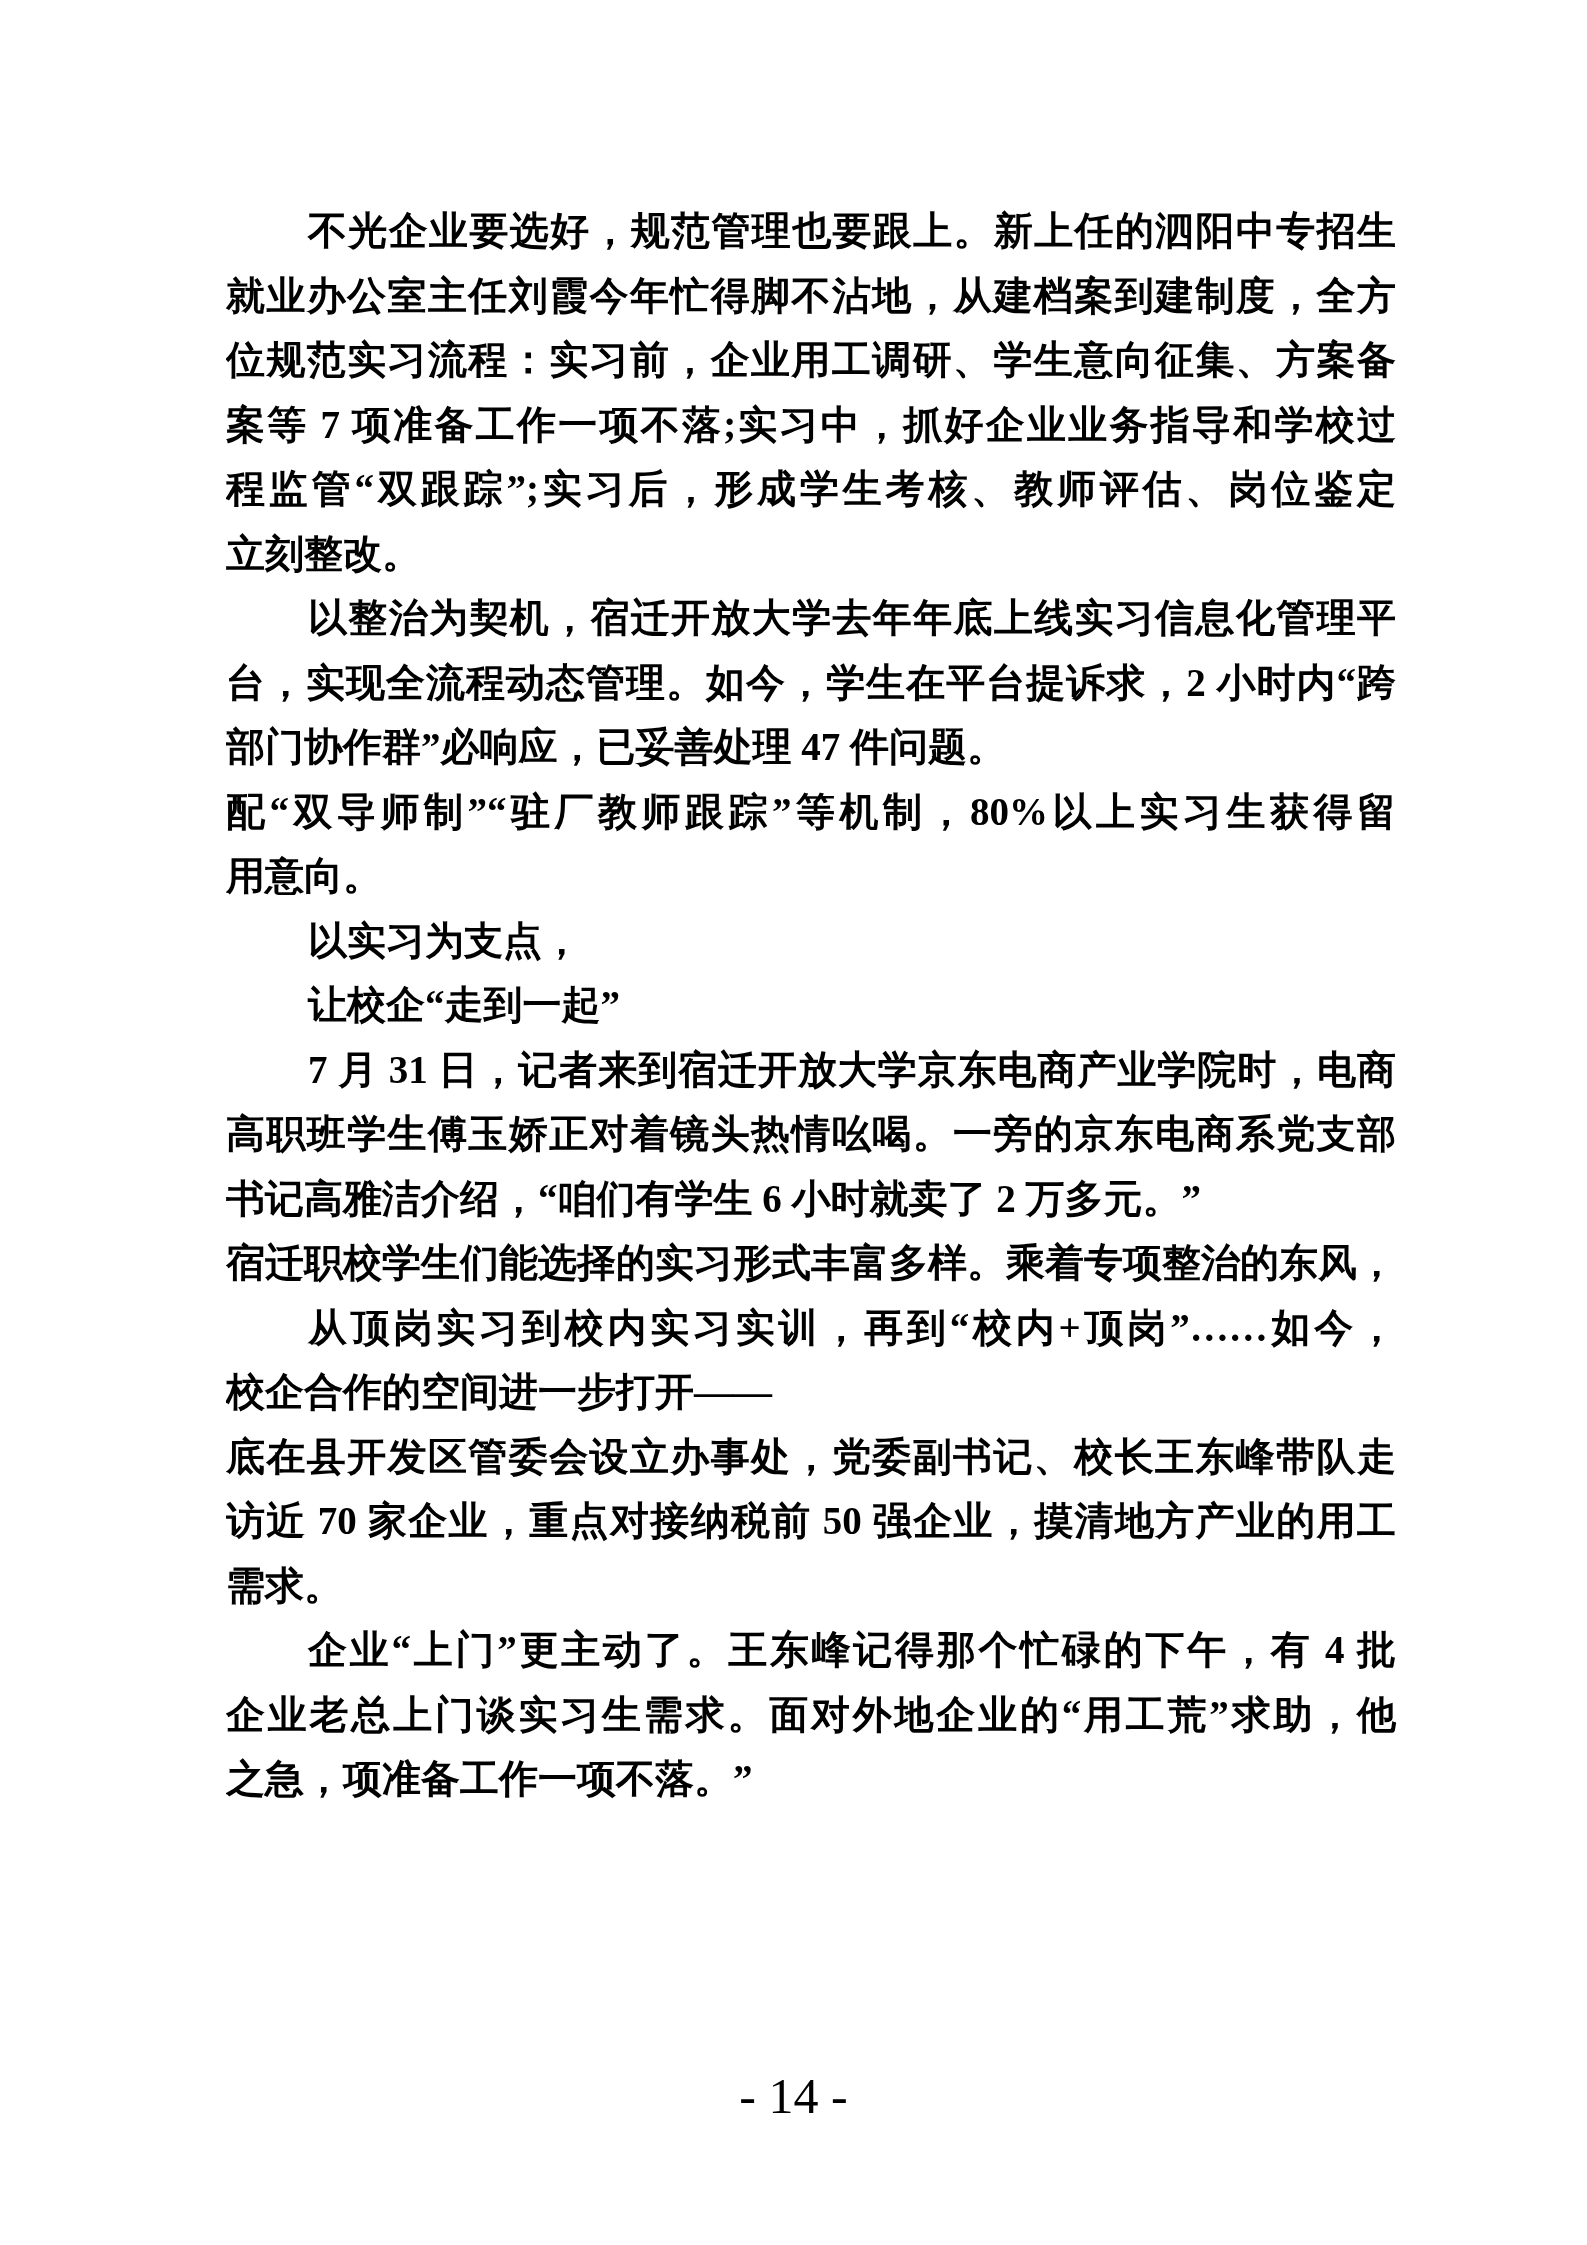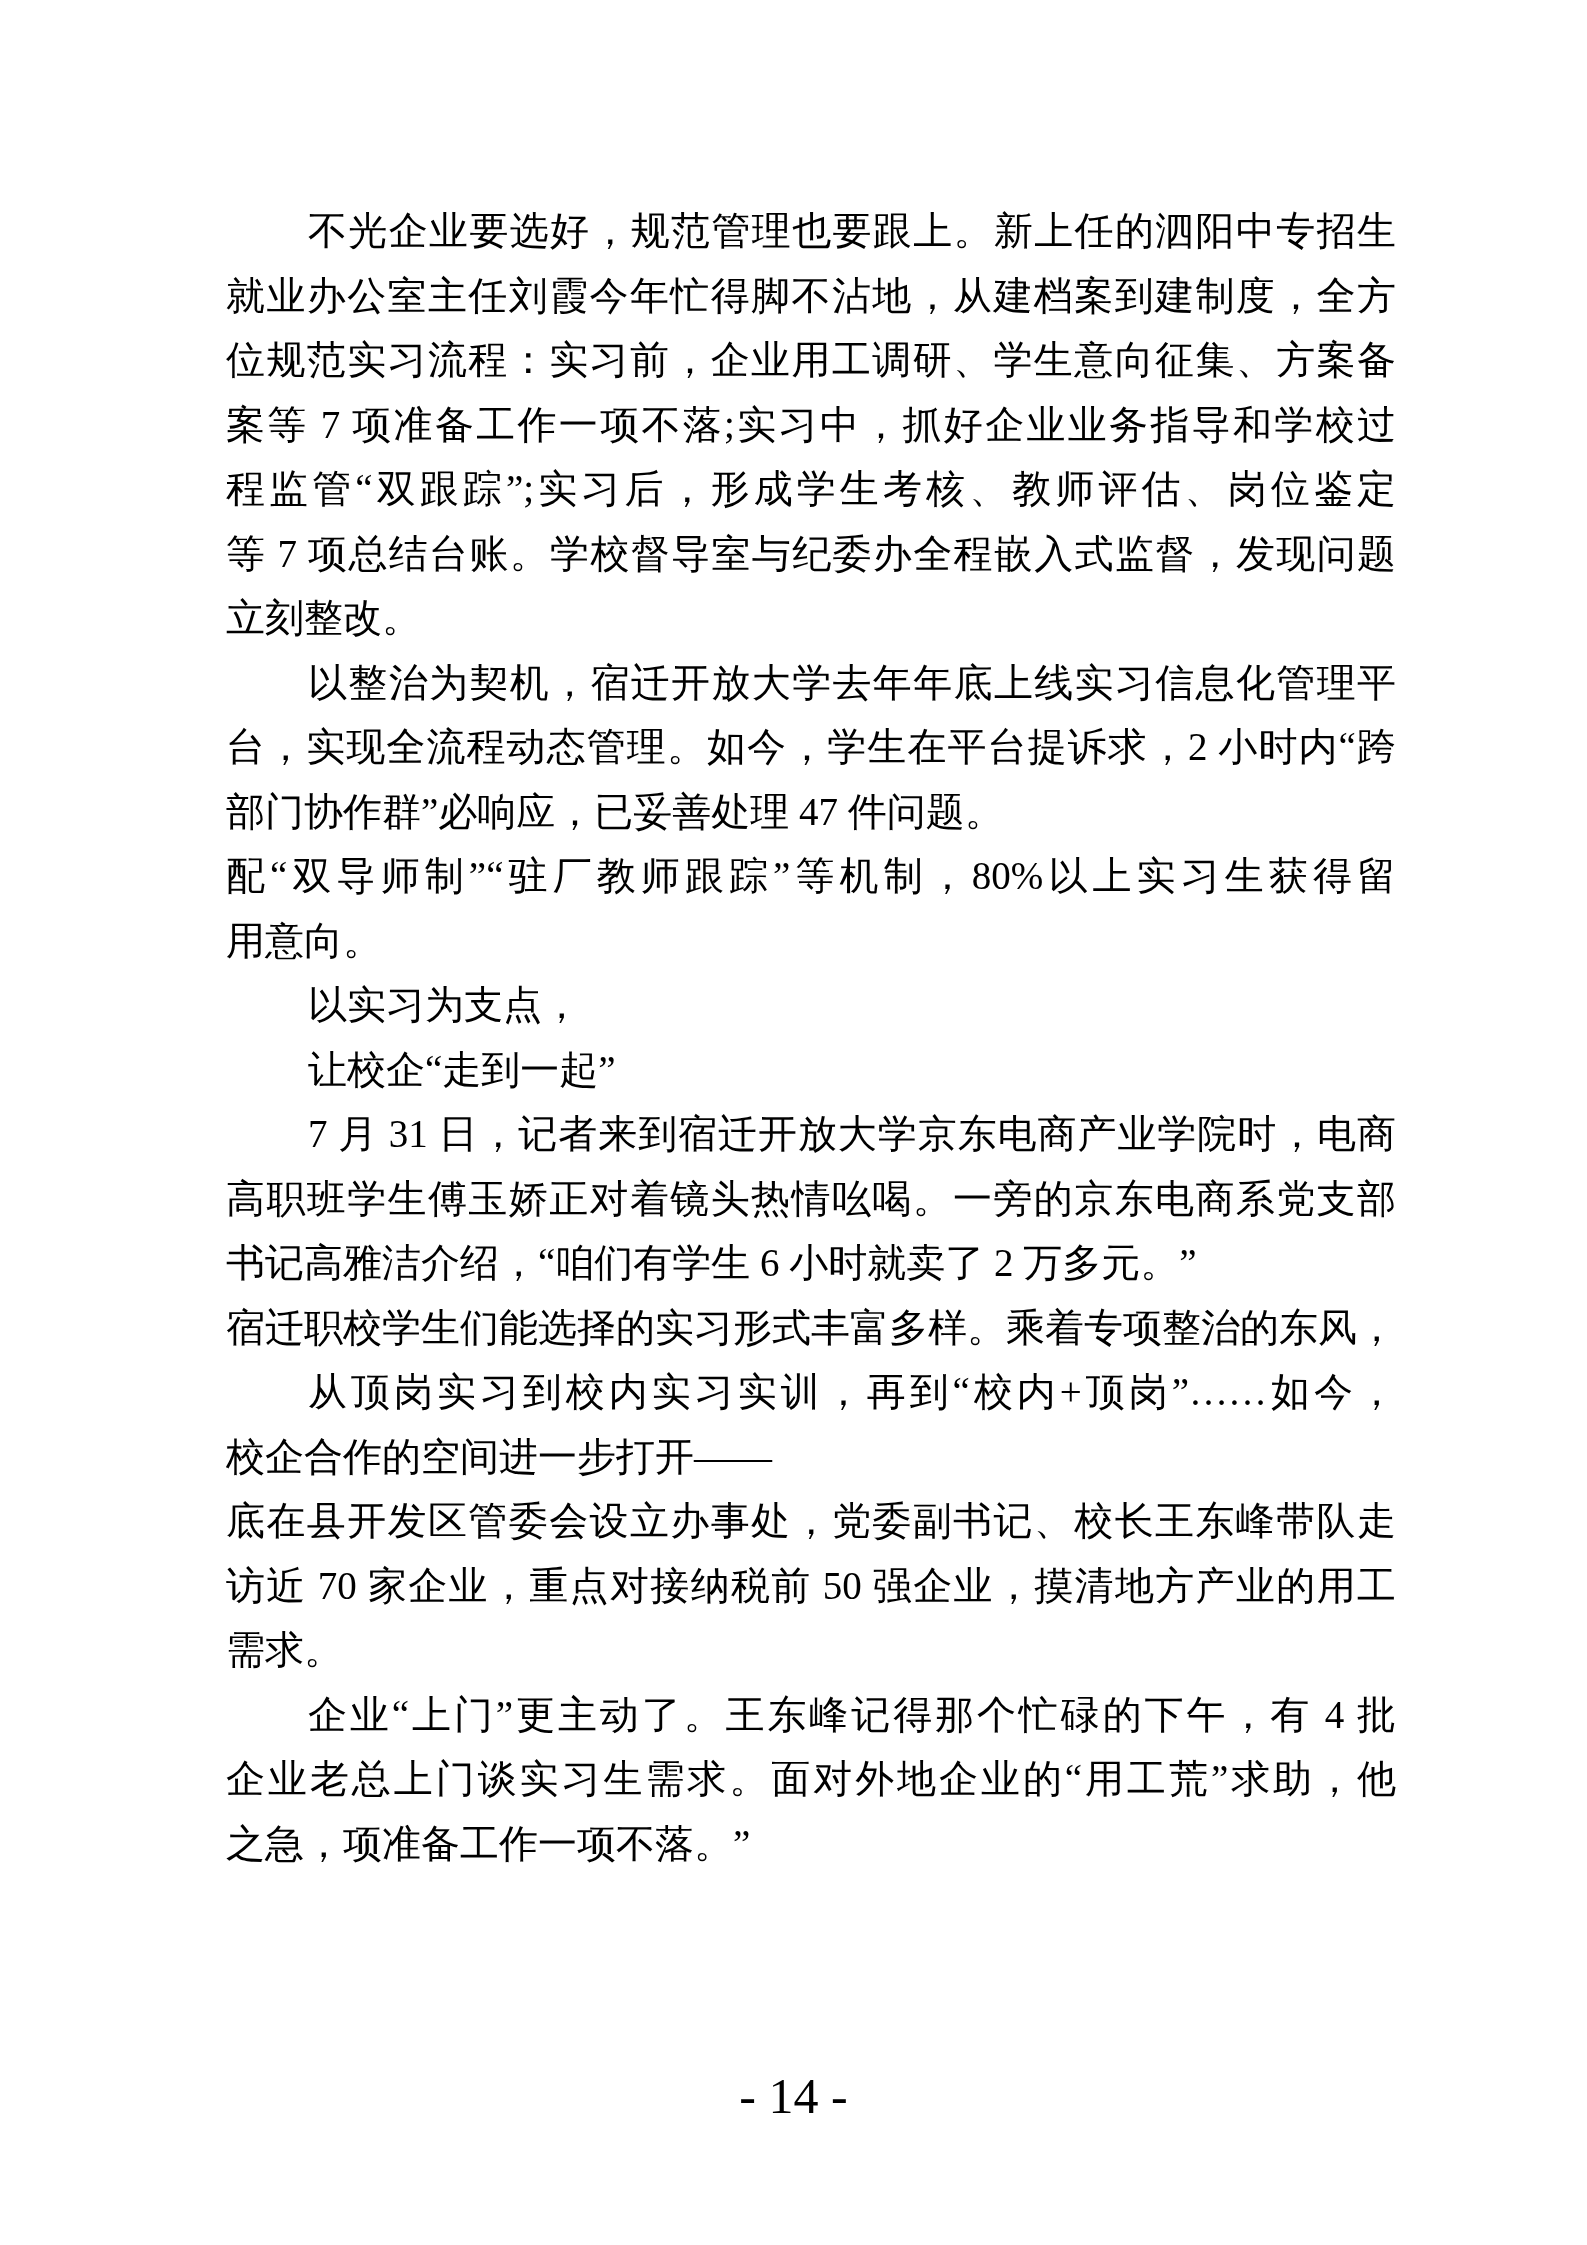--- a/index.html
+++ b/index.html
@@ -30,21 +30,21 @@
   }
   .line {
     font-size: 39px;
     line-height: 64.5px;
     height: 64.5px;
     white-space: normal;
     overflow: hidden;
     text-align: justify;
     text-align-last: left;
     letter-spacing: 0;
-    font-weight: 400;
+    font-weight: 700;
   }
   .line.j {
     text-align-last: justify;
   }
   .line.ind {
     text-indent: 82px;
   }
   .footer {
     position: absolute;
     left: 0;
@@ -58,21 +58,20 @@
 </head>
 <body style="background: rgb(255, 255, 255); color: rgb(0, 0, 0);">
 
 <div class="page">
   <div class="doc-body">
       <div class="line j ind">不光企业要选好，规范管理也要跟上。新上任的泗阳中专招生</div>
       <div class="line j">就业办公室主任刘霞今年忙得脚不沾地，从建档案到建制度，全方</div>
       <div class="line j">位规范实习流程：实习前，企业用工调研、学生意向征集、方案备</div>
       <div class="line j">案等 7 项准备工作一项不落;实习中，抓好企业业务指导和学校过</div>
       <div class="line j">程监管“双跟踪”;实习后，形成学生考核、教师评估、岗位鉴定</div>
-      <div class="line j">等 7 项总结台账。学校督导室与纪委办全程嵌入式监督，发现问题</div>
       <div class="line">立刻整改。</div>
       <div class="line j ind">以整治为契机，宿迁开放大学去年年底上线实习信息化管理平</div>
       <div class="line j">台，实现全流程动态管理。如今，学生在平台提诉求，2 小时内“跨</div>
       <div class="line">部门协作群”必响应，已妥善处理 47 件问题。</div>
       <div class="line j">配“双导师制”“驻厂教师跟踪”等机制，80%以上实习生获得留</div>
       <div class="line">用意向。</div>
       <div class="line ind">以实习为支点，</div>
       <div class="line ind">让校企“走到一起”</div>
       <div class="line j ind">7 月 31 日，记者来到宿迁开放大学京东电商产业学院时，电商</div>
       <div class="line j">高职班学生傅玉娇正对着镜头热情吆喝。一旁的京东电商系党支部</div>

